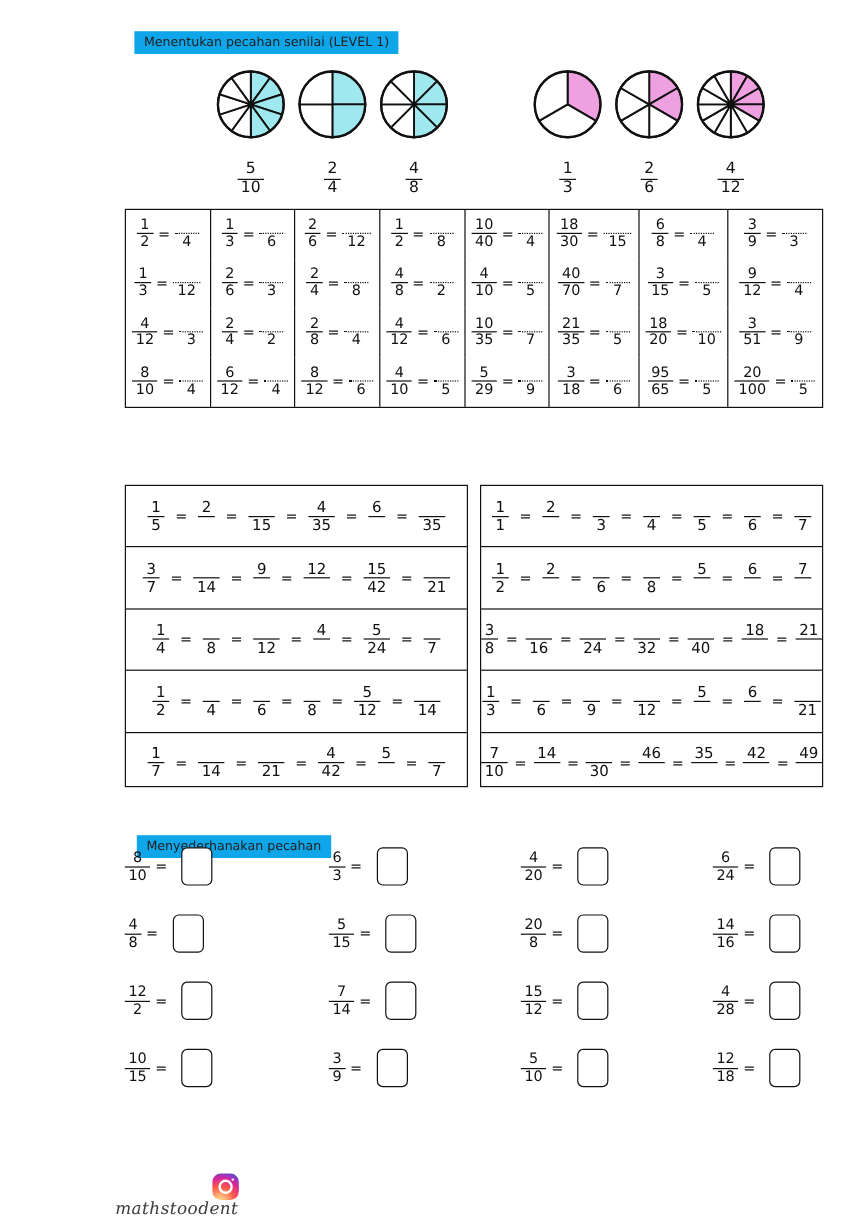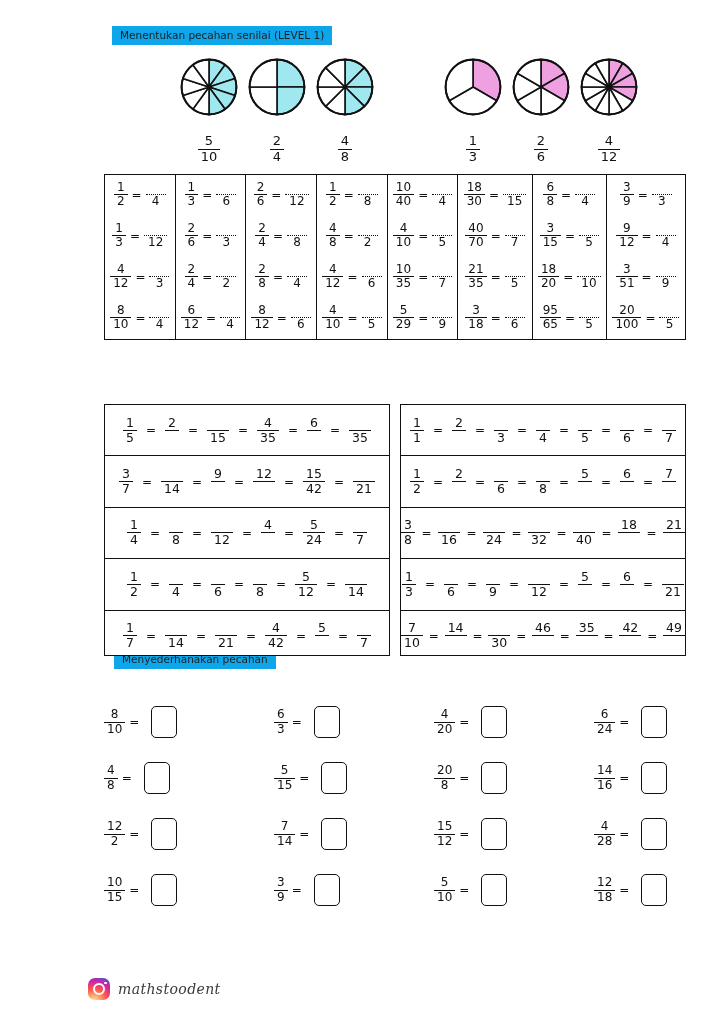--- a/index.html
+++ b/index.html
@@ -18,21 +18,21 @@
     position:absolute;
     background:#0ea5e9;
     color:#222;
     font-size:10.5px;
     padding:3px 8px 4px 8px;
     font-family:"DejaVu Sans", sans-serif;
     white-space:nowrap;
   }
   #hdr1{left:112px;top:26px;}
   #hdr2{left:100px;top:380px;}
-  #hdr3{left:114px;top:650px;}
+  #hdr3{left:114px;top:696px;}
 
   
   .frac{
     display:inline-block;
     text-align:center;
     font-size:12px;
     line-height:1.12;
     vertical-align:middle;
     font-family:"DejaVu Sans", sans-serif;
   }
@@ -95,21 +95,21 @@
   #simplify{position:absolute;left:104px;top:706px;width:582px;}
   .sim-col{position:absolute;}
   .sim-item{display:flex;align-items:center;margin-bottom:24px;}
   .sim-box{
     width:24px;height:30px;border:1.3px solid #111;border-radius:5px;
     margin-left:8px;background:#fff;
   }
   .sim-eq{padding:0 4px;font-size:12px;}
 
   
-  #footer{position:absolute;left:88px;top:978px;display:flex;align-items:center;}
+  #footer{position:absolute;left:88px;top:978px;display:flex;align-items:flex-end;flex-direction:column;}
   .ig{width:22px;height:22px;border-radius:7px;position:relative;
       background:radial-gradient(circle at 28% 108%, #fdf497 0%, #fd5949 45%, #d6249f 70%, #285AEB 100%);}
   .ig .ring{position:absolute;left:5px;top:5px;width:12px;height:12px;border:2px solid #fff;border-radius:50%;box-sizing:border-box;}
   .ig .dot{position:absolute;right:3.5px;top:3.5px;width:2.5px;height:2.5px;border-radius:50%;background:#fff;}
   .brand{margin-left:8px;font-family:"DejaVu Serif", serif;font-style:italic;font-size:14px;color:#3b3b3b;letter-spacing:.4px;}
 </style>
 </head>
 <body>
 
 <div class="sheet">

